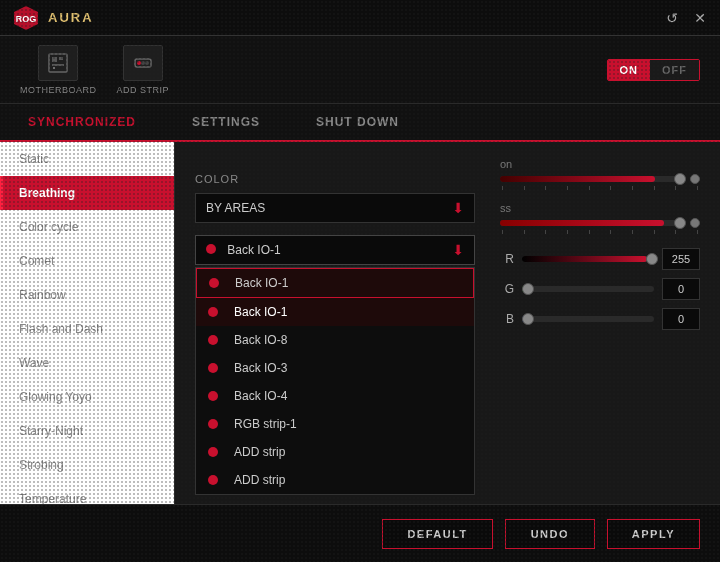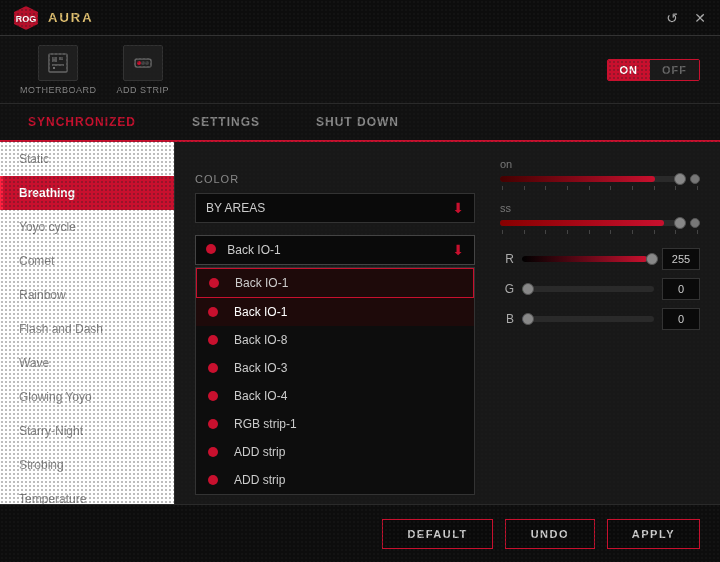--- a/index.html
+++ b/index.html
@@ -461,21 +461,21 @@
   <div class="main-tab active">SYNCHRONIZED</div>
   <div class="main-tab">SETTINGS</div>
   <div class="main-tab">SHUT DOWN</div>
 </div>
 
 <div class="content-area">
 
   <div class="sidebar">
     <div class="sidebar-item">Static</div>
     <div class="sidebar-item active">Breathing</div>
-    <div class="sidebar-item">Yoyo cycle</div>
+    <div class="sidebar-item">Color cycle</div>
     <div class="sidebar-item">Comet</div>
     <div class="sidebar-item">Rainbow</div>
     <div class="sidebar-item">Flash and Dash</div>
     <div class="sidebar-item">Wave</div>
     <div class="sidebar-item">Glowing Yoyo</div>
     <div class="sidebar-item">Starry-Night</div>
     <div class="sidebar-item">Strobing</div>
     <div class="sidebar-item">Temperature</div>
 
   </div>

